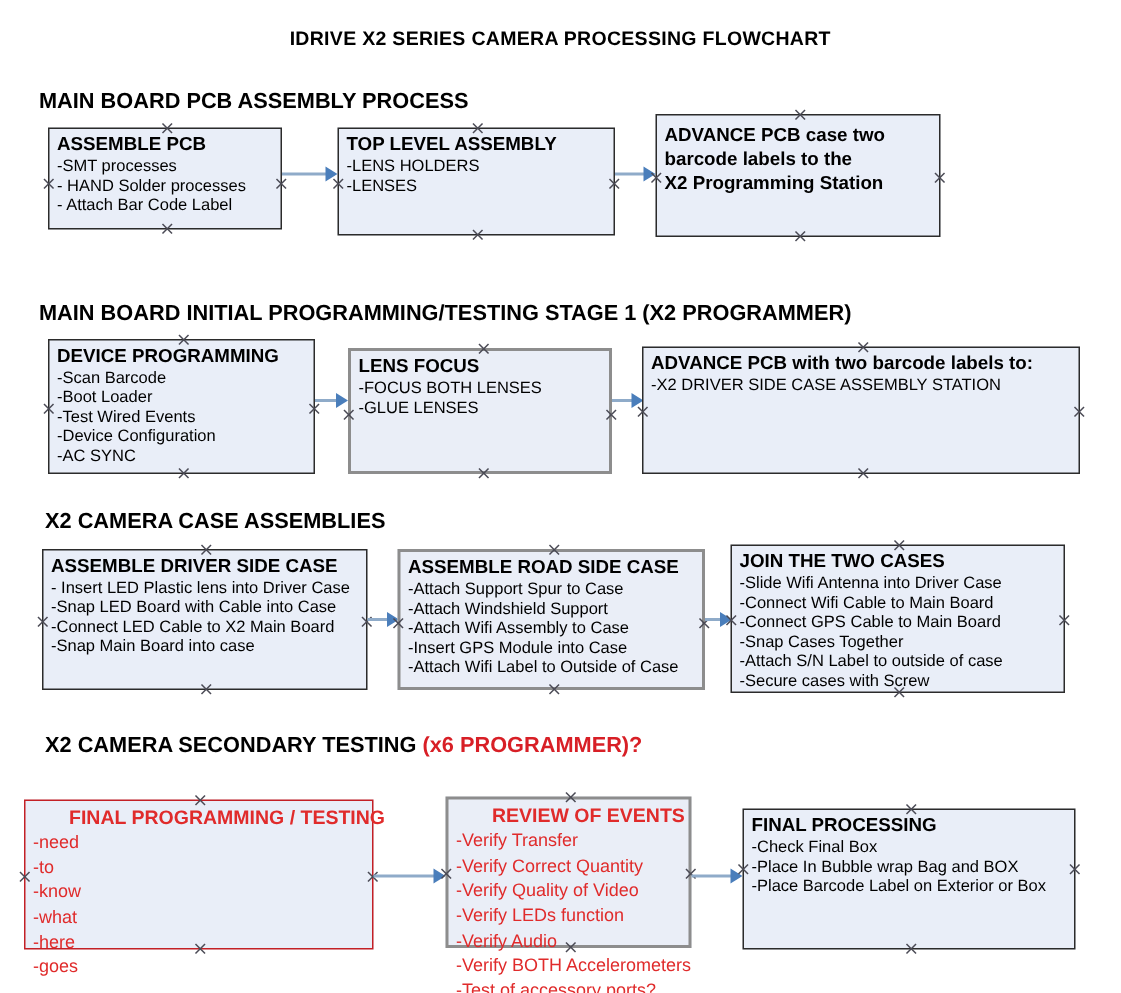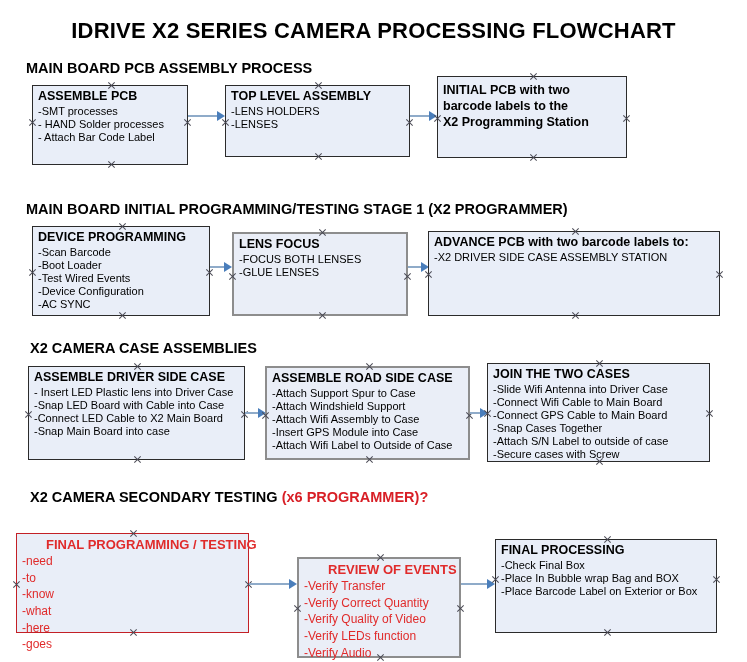--- a/index.html
+++ b/index.html
@@ -14,21 +14,21 @@
     font-family: "Liberation Sans", sans-serif;
     color: #000;
     overflow: hidden;
   }
   #canvas { position: absolute; inset: 0; }
 
   .doc-title {
     position: absolute;
     left: 0; top: 18px; width: 747px;
     text-align: center;
-    font-size: 22px;
+    font-size: 13px;
     font-weight: bold;
     letter-spacing: 0.2px;
     color: #000;
   }
 
   .section-label {
     position: absolute;
     font-size: 14.5px;
     font-weight: bold;
     color: #000;
@@ -57,21 +57,21 @@
   }
   .node .line {
     font-size: 11px;
     white-space: nowrap;
     color: #000;
   }
   .node.red { border-color: #c32026; }
   .node.red .title { color: #e02b2b; font-size: 13px; padding-left: 24px; }
   .node.red .line  { color: #e02b2b; font-size: 12px; line-height: 1.38; }
   .node.red.sel { border: 2px solid #8d8d8d; }
-  .node.overflow { overflow: visible; margin-top: 26px; }
+  .node.overflow { overflow: visible; }
 
   
   .hx {
     position: absolute;
     width: 9px; height: 9px;
     pointer-events: none;
   }
   .hx::before, .hx::after {
     content: "";
     position: absolute;
@@ -116,21 +116,21 @@
   </div>
 
   <div class="section-label" style="left:30px; top:340px;">
     <span>X2 CAMERA CASE ASSEMBLIES</span>
   </div>
 
   <div class="section-label" style="left:30px; top:489px;">
     <span>X2 CAMERA SECONDARY TESTING </span><span class="accent">(x6 PROGRAMMER)?</span>
   </div>
 
-  <div class="node" id="n0" style="left:32px; top:85px; width:156px; height:80px;">
+  <div class="node" id="n0" style="left:32px; top:85px; width:156px; height:68px;">
     <div class="title">ASSEMBLE PCB</div>
     <div class="line"> -SMT processes</div>
     <div class="line">- HAND Solder processes</div>
     <div class="line">- Attach Bar Code Label</div>
     <span class="hx" style="left:-5px; top:31.5px;"></span>
     <span class="hx" style="right:-5px; top:31.5px;"></span>
     <span class="hx" style="left:73.5px; top:-5px;"></span>
     <span class="hx" style="left:73.5px; bottom:-5px;"></span>
   </div>
 
@@ -148,21 +148,21 @@
     <span class="hx" style="left:88px; top:-5px;"></span>
     <span class="hx" style="left:88px; bottom:-5px;"></span>
   </div>
 
   <div class="conn" style="left:410px; top:111px; width:27px;">
     <span class="shaft"></span>
     <span class="head"></span>
   </div>
 
   <div class="node" id="n2" style="left:437px; top:76px; width:190px; height:82px; padding-top:6px;">
-    <div class="title">INITIAL PCB with two</div>
+    <div class="title">ADVANCE PCB case two</div>
     <div class="title">barcode labels to the</div>
     <div class="title"> X2 Programming Station</div>
     <span class="hx" style="left:-5px; top:36.5px;"></span>
     <span class="hx" style="right:-5px; top:36.5px;"></span>
     <span class="hx" style="left:90.5px; top:-5px;"></span>
     <span class="hx" style="left:90.5px; bottom:-5px;"></span>
   </div>
 
   <div class="node" id="n3" style="left:32px; top:226px; width:178px; height:90px;">
     <div class="title">DEVICE PROGRAMMING</div>

